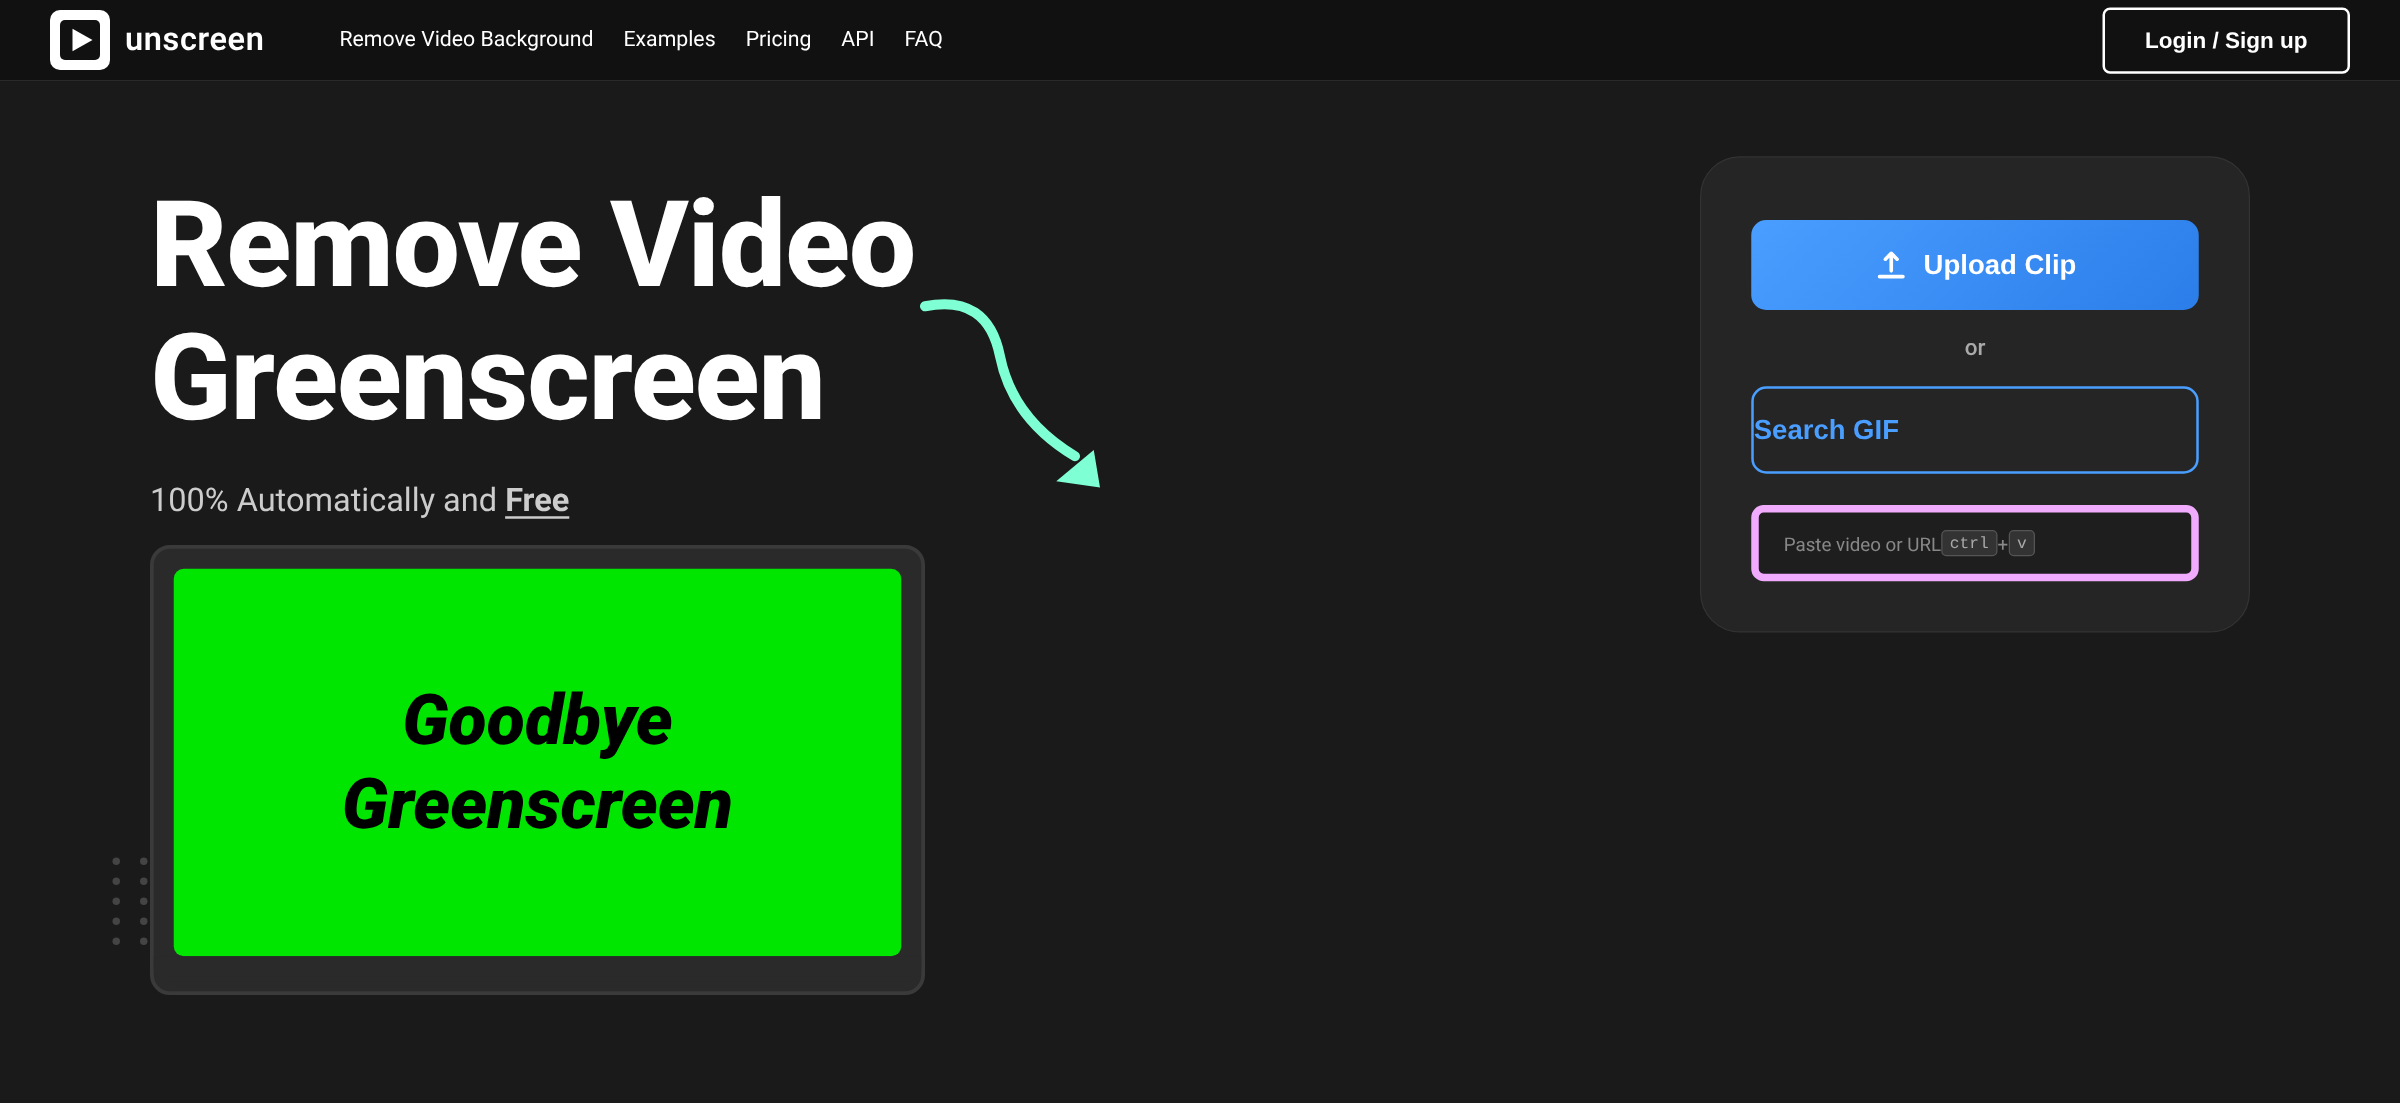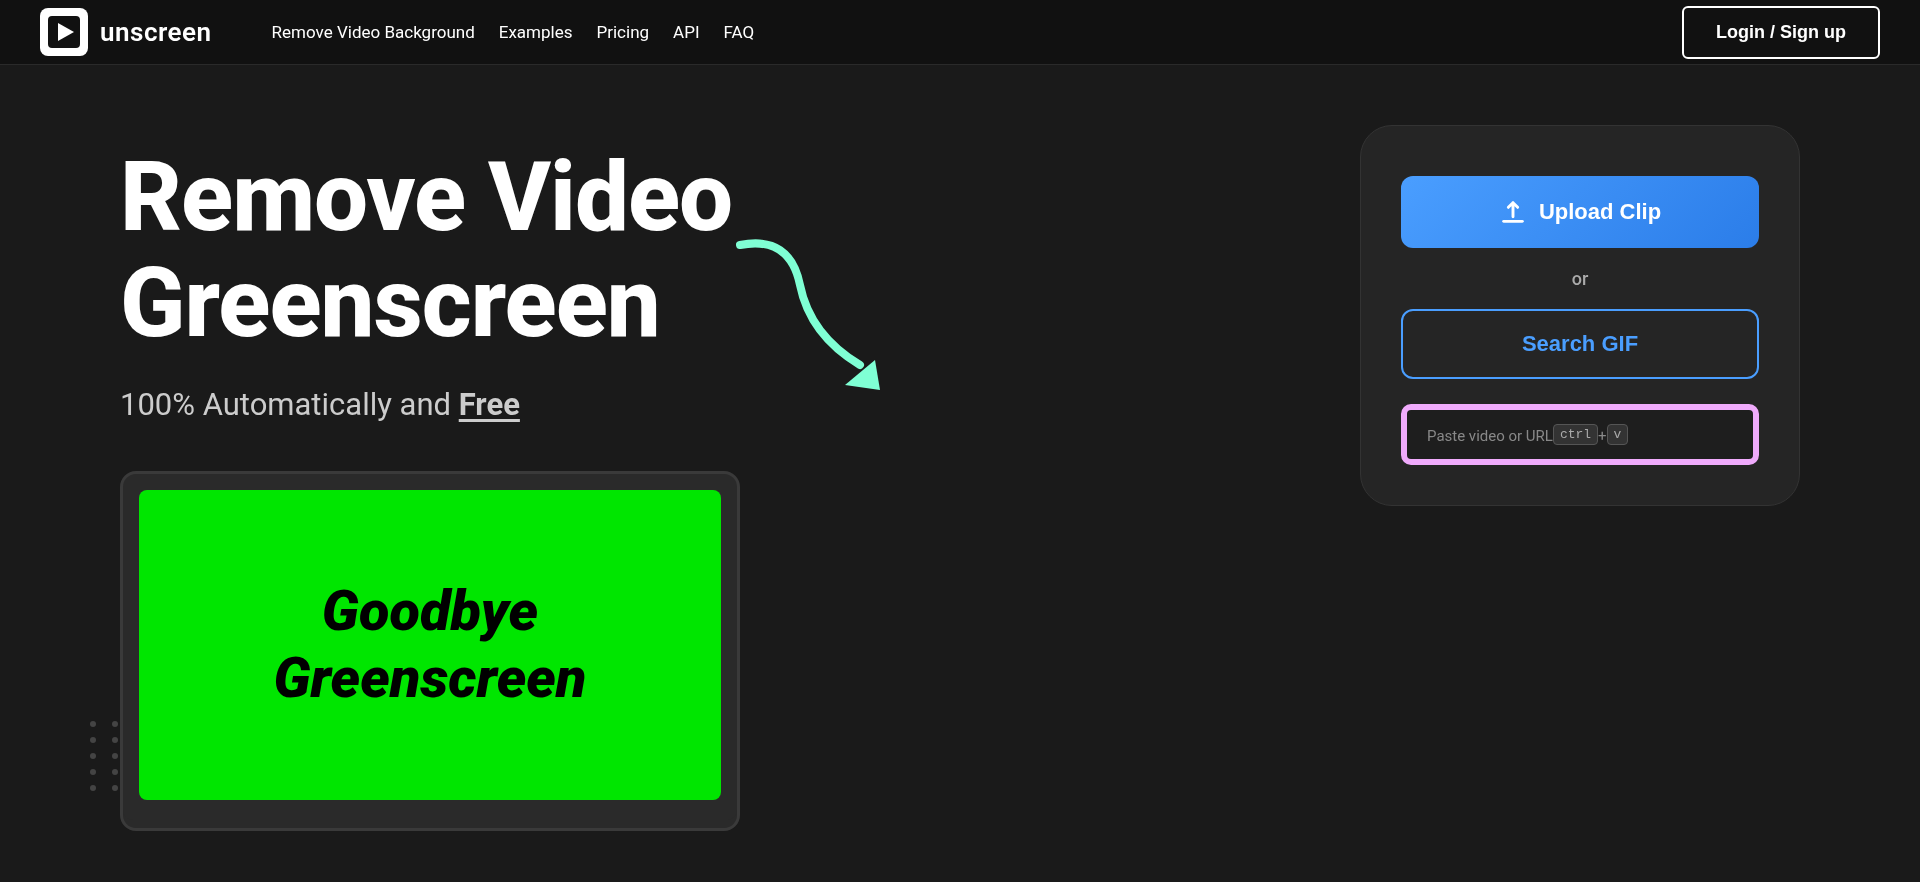--- a/index.html
+++ b/index.html
@@ -89,23 +89,23 @@
     }
     .hero-title {
       font-size: 96px;
       font-weight: 800;
       line-height: 1.1;
       color: #ffffff;
       margin-bottom: 30px;
       letter-spacing: -1px;
     }
     .subtitle {
-      font-size: 31px;
+      font-size: 26px;
       color: #cccccc;
-      margin-bottom: 48px;
+      margin-bottom: 20px;
       font-weight: 400;
     }
     .subtitle strong {
       text-decoration: underline;
       font-weight: 700;
       text-underline-offset: 4px;
     }
 
     
     .preview-container {
@@ -208,21 +208,21 @@
     .search-gif-btn {
       background: transparent;
       color: #4a9eff;
       border: 2px solid #4a9eff;
       border-radius: 12px;
       padding: 20px 0;
       font-size: 22px;
       font-weight: 700;
       cursor: pointer;
       width: 100%;
-      text-align: center;
+      text-align: left;
     }
     .supported-formats {
       font-size: 15px;
       color: #888888;
       text-align: center;
       line-height: 1.6;
       margin-top: 10px;
     }
     .paste-row {
       background: #1e1e1e;

